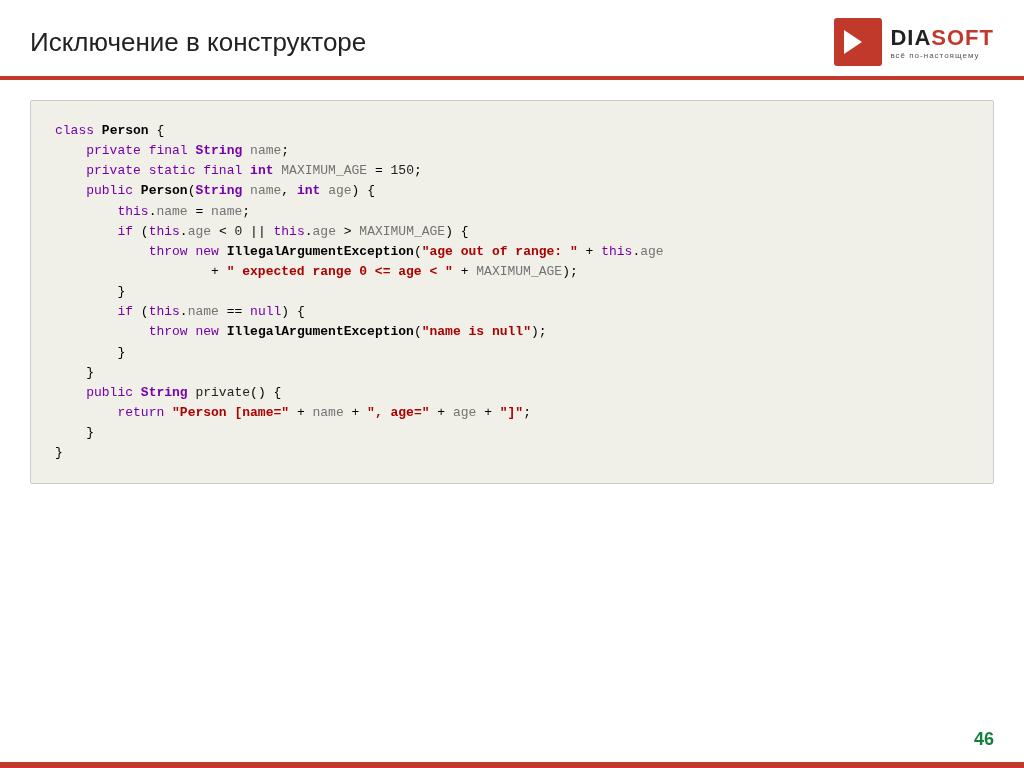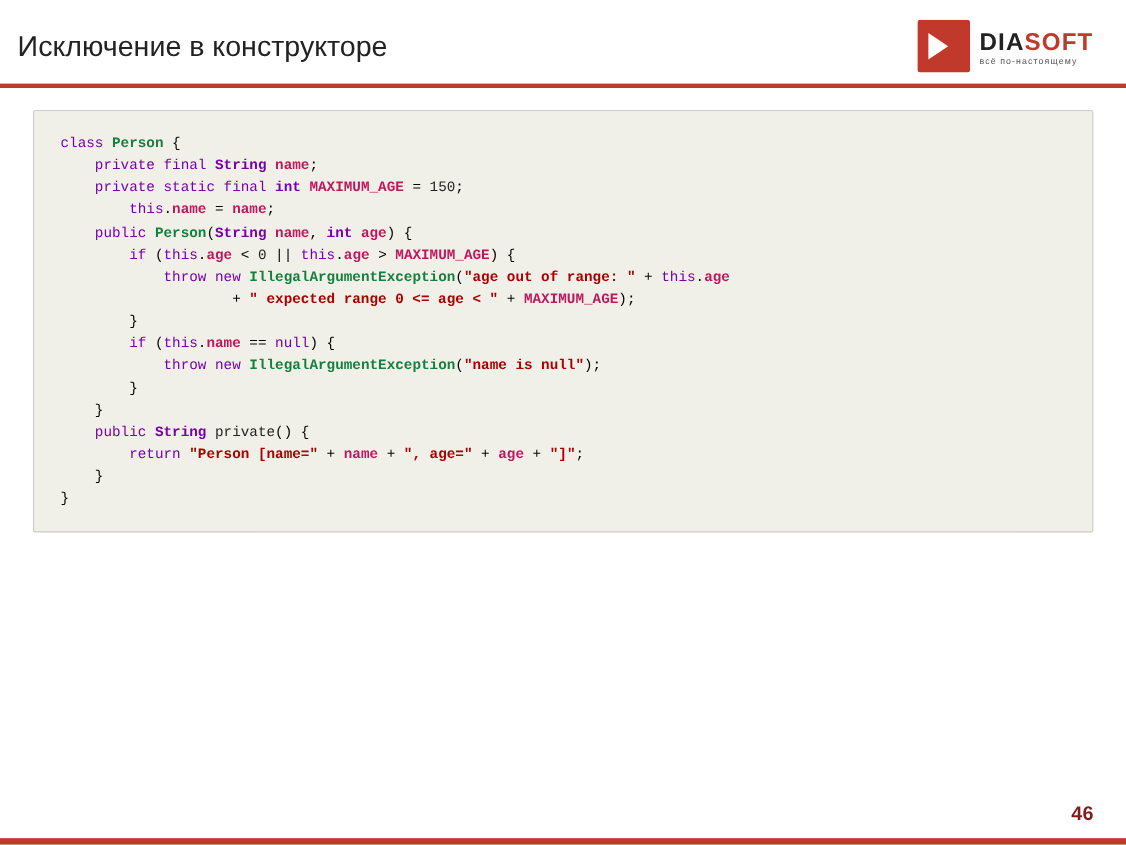--- a/index.html
+++ b/index.html
@@ -10,21 +10,21 @@
       font-family: Arial, sans-serif;
       position: relative;
       overflow: hidden;
     }
 
     
     .header {
       display: flex;
       align-items: center;
       justify-content: space-between;
-      padding: 18px 30px 10px 16px;
+      padding: 18px 30px 10px 30px;
     }
 
     .page-title {
       font-size: 26px;
       font-weight: normal;
       color: #222222;
       font-family: Arial, sans-serif;
     }
 
     
@@ -89,34 +89,34 @@
     }
 
     .code-line {
       white-space: pre;
       display: block;
     }
 
     
     .kw { color: #7700aa; font-weight: normal; } 
     .type { color: #7700aa; font-weight: bold; } 
-    .varname { color: #be185d; font-weight: bold; }
+    .varname { color: #737373; font-weight: normal; }
     .string { color: #aa0000; font-weight: bold; }
-    .classname { color: #15803d; font-weight: bold; }
+    .classname { color: #000000; font-weight: bold; }
     .method { color: #222222; }
     .number { color: #222222; }
 
     
     .page-number {
       position: absolute;
       bottom: 18px;
       right: 30px;
       font-size: 18px;
       font-weight: bold;
-      color: #7f1d1d;
+      color: #15803d;
     }
 
     
     .footer-bar {
       position: absolute;
       bottom: 0;
       left: 0;
       right: 0;
       height: 6px;
       background: #c0392b;
@@ -143,22 +143,22 @@
 </div>
 
 <div class="header-bottom-bar"></div>
 
 <div class="code-container">
 
   <span class="code-line"><span class="kw">class</span> <span class="classname">Person</span> {</span>
   <span class="code-line">    <span class="kw">private</span> <span class="kw">final</span> <span class="type">String</span> <span class="varname">name</span>;</span>
   <span class="code-line">    <span class="kw">private</span> <span class="kw">static</span> <span class="kw">final</span> <span class="type">int</span> <span class="varname">MAXIMUM_AGE</span> = <span class="number">150</span>;</span>
   <span class="code-line"></span>
+  <span class="code-line">    <span class="kw">public</span> <span class="classname">Person</span>(<span class="type">String</span> <span class="varname">name</span>, <span class="type">int</span> <span class="varname">age</span>) {</span>
   <span class="code-line">        <span class="kw">this</span>.<span class="varname">name</span> = <span class="varname">name</span>;</span>
-  <span class="code-line">    <span class="kw">public</span> <span class="classname">Person</span>(<span class="type">String</span> <span class="varname">name</span>, <span class="type">int</span> <span class="varname">age</span>) {</span>
   <span class="code-line">        <span class="kw">if</span> (<span class="kw">this</span>.<span class="varname">age</span> &lt; <span class="number">0</span> || <span class="kw">this</span>.<span class="varname">age</span> &gt; <span class="varname">MAXIMUM_AGE</span>) {</span>
   <span class="code-line">            <span class="kw">throw</span> <span class="kw">new</span> <span class="classname">IllegalArgumentException</span>(<span class="string">"age out of range: "</span> + <span class="kw">this</span>.<span class="varname">age</span></span>
   <span class="code-line">                    + <span class="string">" expected range 0 &lt;= age &lt; "</span> + <span class="varname">MAXIMUM_AGE</span>);</span>
   <span class="code-line">        }</span>
   <span class="code-line">        <span class="kw">if</span> (<span class="kw">this</span>.<span class="varname">name</span> == <span class="kw">null</span>) {</span>
   <span class="code-line">            <span class="kw">throw</span> <span class="kw">new</span> <span class="classname">IllegalArgumentException</span>(<span class="string">"name is null"</span>);</span>
   <span class="code-line">        }</span>
   <span class="code-line">    }</span>
   <span class="code-line"></span>
   <span class="code-line">    <span class="kw">public</span> <span class="type">String</span> <span class="method">private</span>() {</span>

